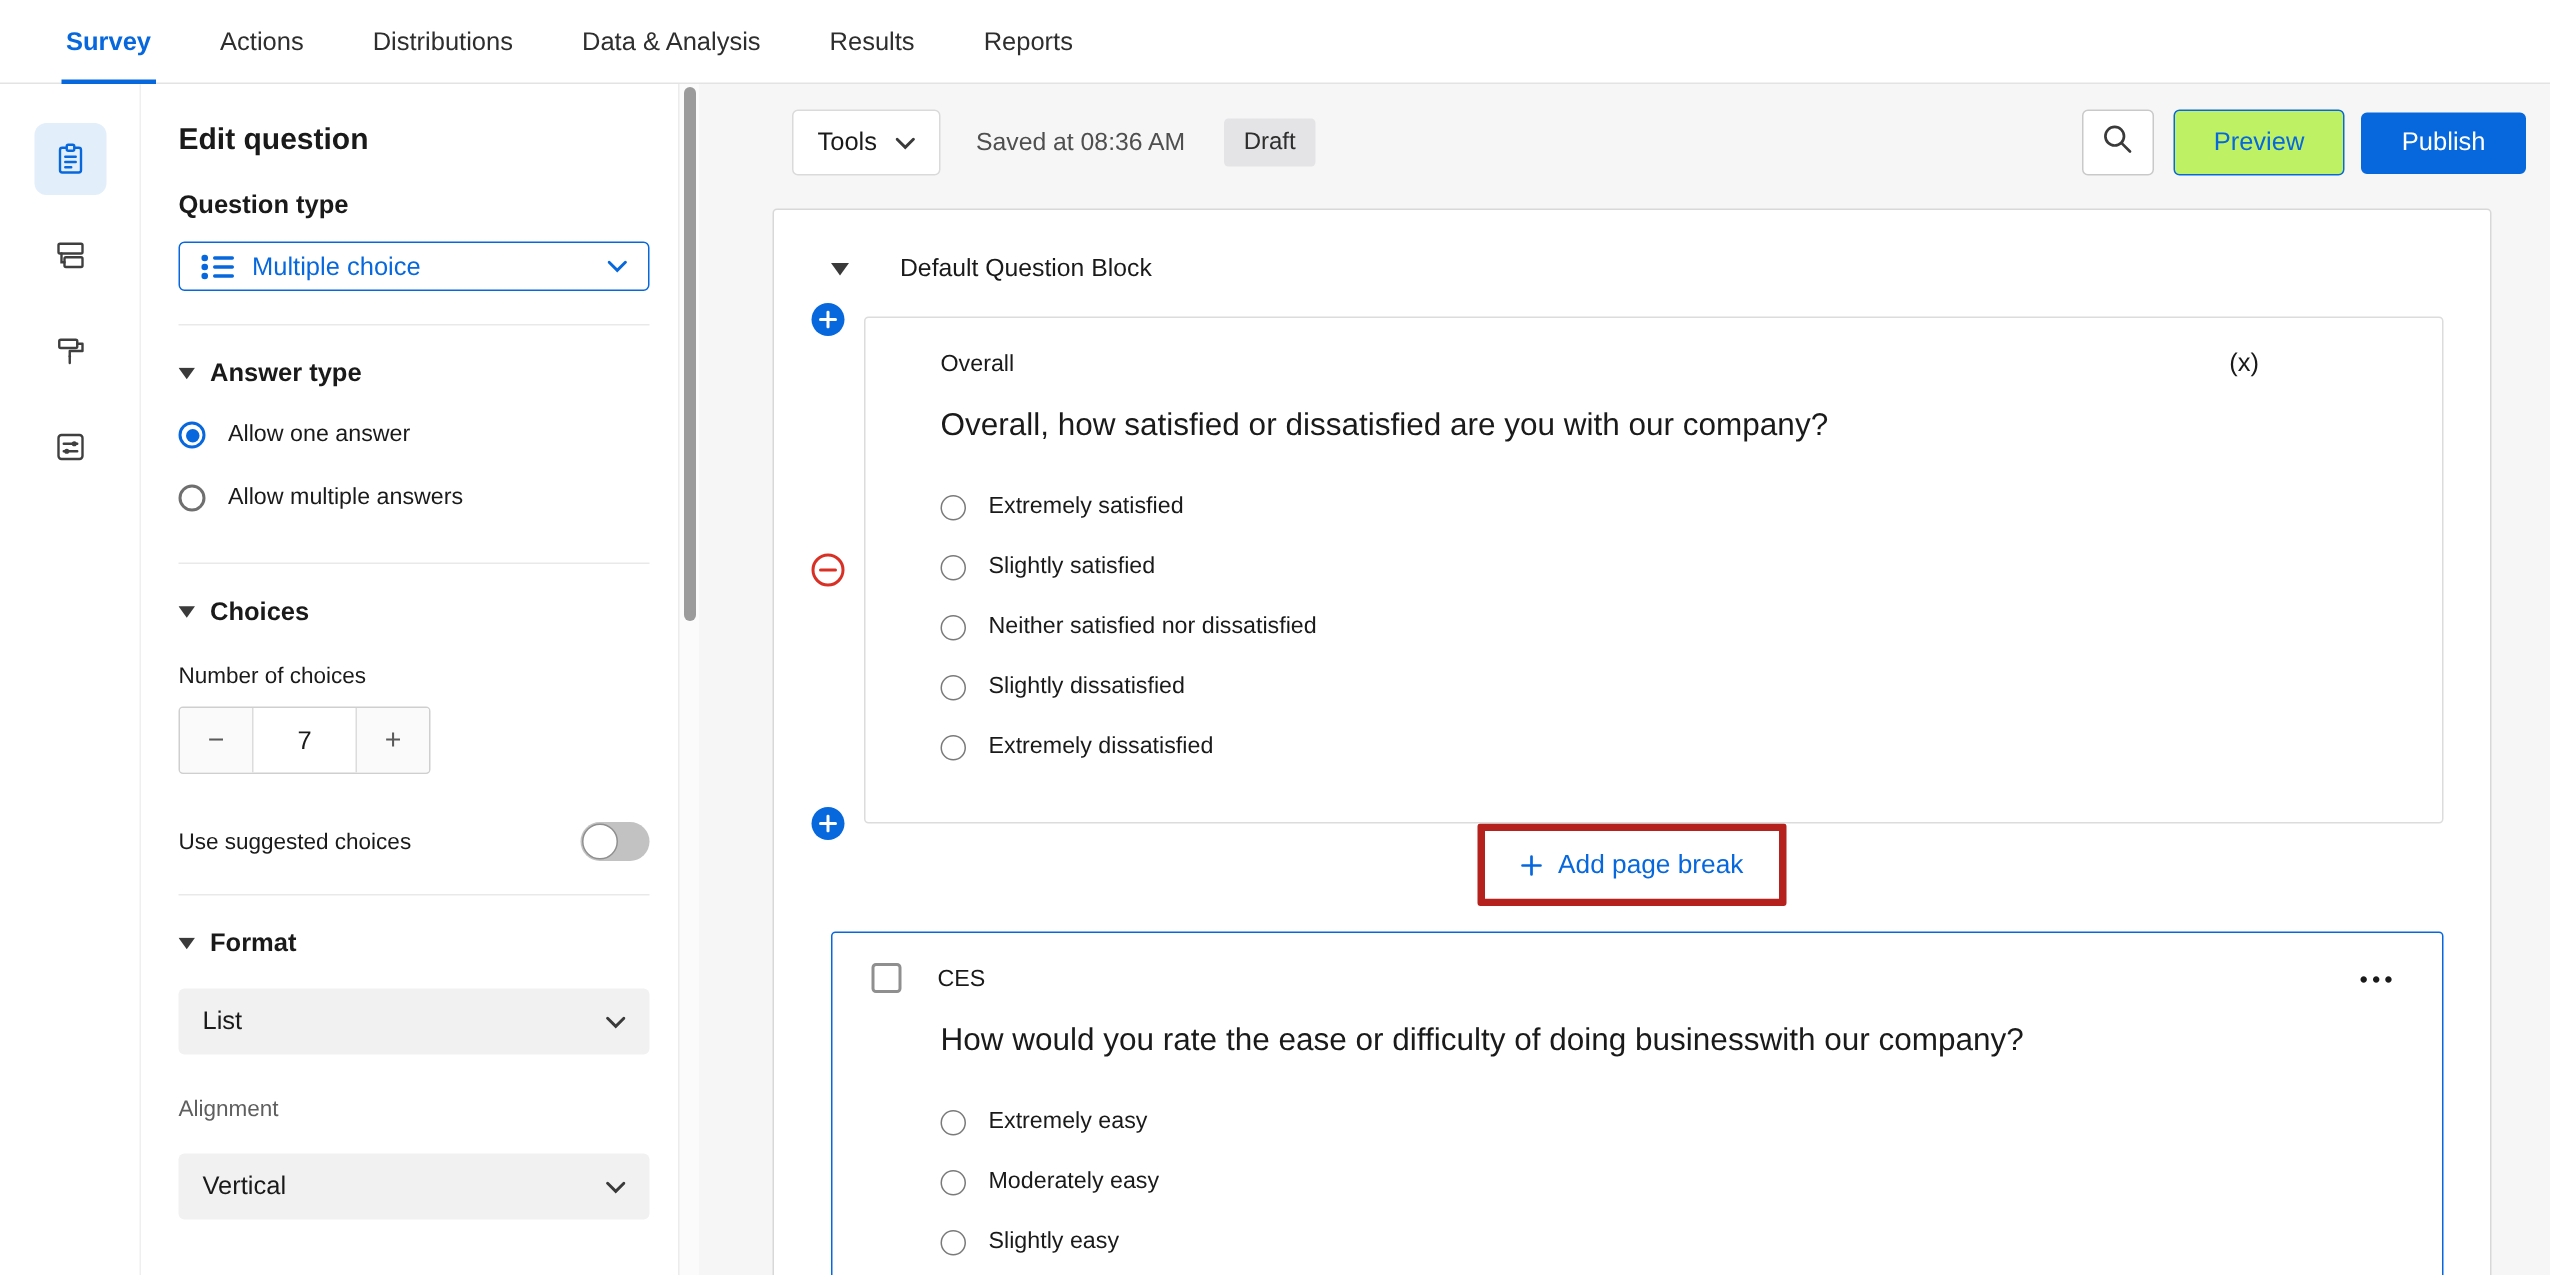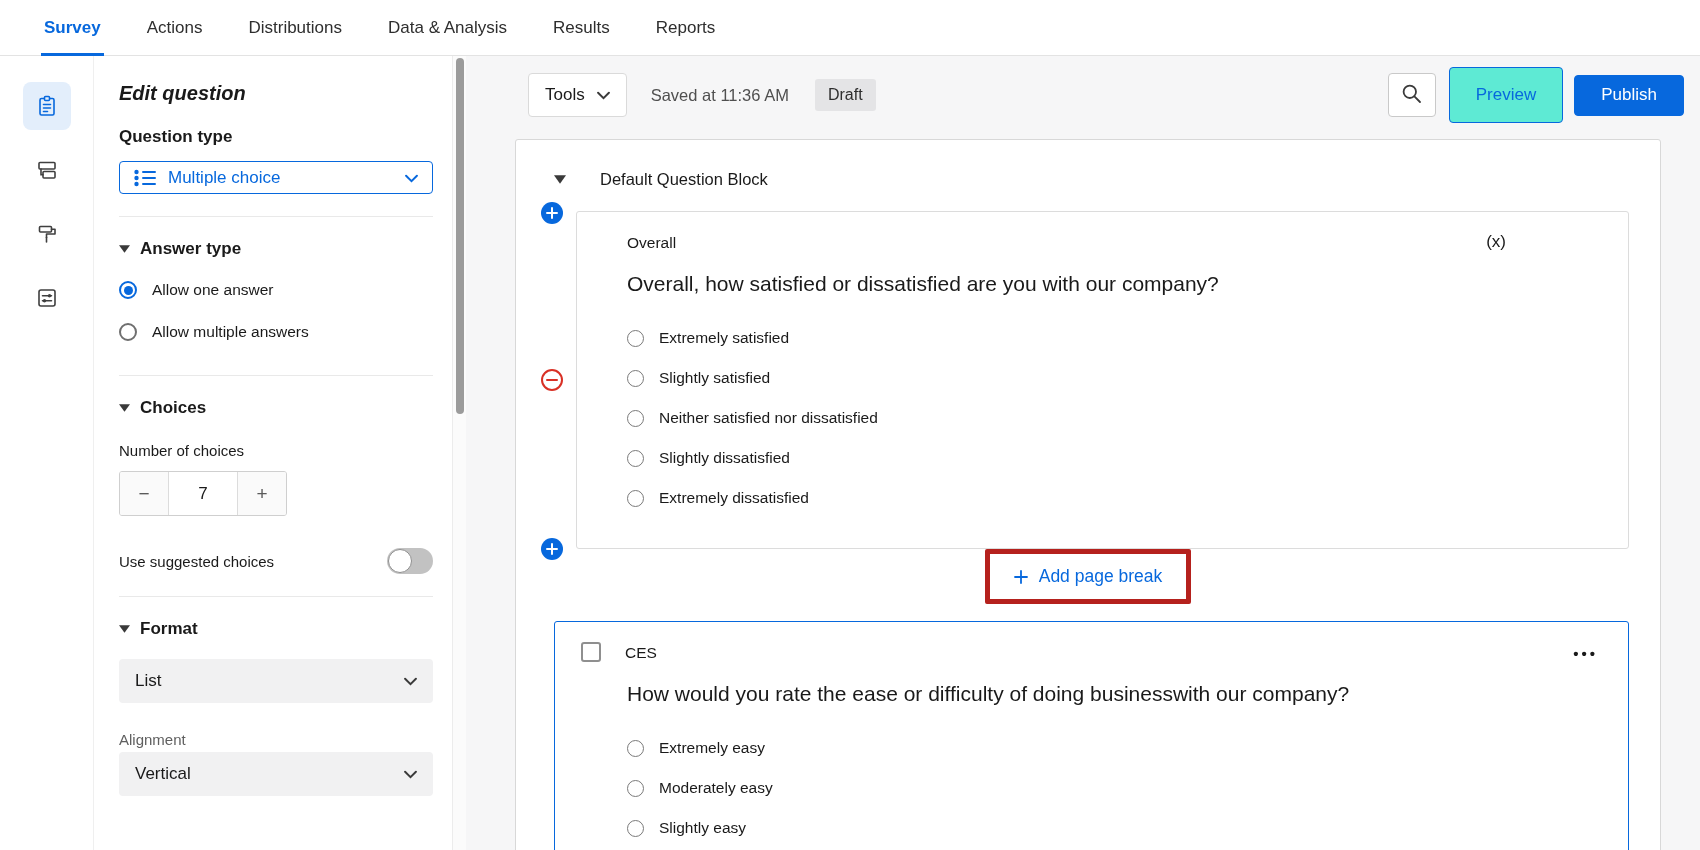--- a/index.html
+++ b/index.html
@@ -45,21 +45,21 @@
     display: flex; align-items: center; justify-content: center;
     color: #3f3f3f; cursor: pointer;
   }
   .strip-btn.active { background: #e3eefb; color: #0768dd; }
 
   
   .edit-panel {
     width: 358px; flex: 0 0 358px; background: #fff;
     padding: 26px 19px 0 25px; overflow: hidden;
   }
-  .panel-title { font-size: 20px; font-weight: 700; color: #1a1a1a; font-style: italic; }
+  .panel-title { font-size: 20px; font-weight: 700; color: #1a1a1a; }
   .sec { padding: 22px 0 22px 0; border-bottom: 1px solid #e9e9e9; }
   .sec.last { border-bottom: none; }
   .sec-label { font-size: 17px; font-weight: 700; margin-bottom: 14px; }
   .sec-head {
     display: flex; align-items: center; gap: 10px;
     font-size: 17px; font-weight: 700; color: #1a1a1a; cursor: pointer;
   }
   .tri { color: #3a3a3a; display: inline-flex; }
 
   .qtype-dd {
@@ -139,22 +139,22 @@
     margin-left: 26px; background: #e4e4e6; border-radius: 3px;
     padding: 7px 13px; font-size: 16px; color: #2e2e2e;
   }
   .tb-spacer { flex: 1; }
   .search-btn {
     width: 48px; height: 44px; background: #fff; border: 1px solid #c9c9c9;
     border-radius: 4px; display: flex; align-items: center; justify-content: center;
     color: #3a3a3a; cursor: pointer;
   }
   .preview-btn {
-    margin-left: 13px; height: 56px; padding: 0 26px;
-    background: #5eead4; border: 1px solid #0768dd; border-radius: 4px;
+    margin-left: 13px; height: 44px; padding: 0 26px;
+    background: #bef264; border: 1px solid #0768dd; border-radius: 4px;
     color: #0768dd; font-size: 17px; display: flex; align-items: center; cursor: pointer;
   }
   .publish-btn {
     margin-left: 11px; height: 41px; padding: 0 26px;
     background: #0768dd; border: 1px solid #0768dd; border-radius: 4px;
     color: #fff; font-size: 17px; display: flex; align-items: center; cursor: pointer;
   }
 
   
   .canvas-card {
@@ -341,21 +341,21 @@
       </div>
       <div class="gray-dd">
         <span>List</span>
         <span class="chev">
           <svg width="13" height="9" viewBox="0 0 12 8">
               <path d="M1 1.5 6 6.5 11 1.5" fill="none" stroke="currentColor" stroke-width="1.8" stroke-linecap="round"></path>
             </svg>
         </span>
       </div>
       <div class="field-label muted" style="margin-top:28px">Alignment</div>
-      <div class="gray-dd" style="margin-top:4px">
+      <div class="gray-dd" style="margin-top:21px">
         <span>Vertical</span>
         <span class="chev">
           <svg width="13" height="9" viewBox="0 0 12 8">
               <path d="M1 1.5 6 6.5 11 1.5" fill="none" stroke="currentColor" stroke-width="1.8" stroke-linecap="round"></path>
             </svg>
         </span>
       </div>
     </section>
   </aside>
 
@@ -367,21 +367,21 @@
 
     <div class="toolbar">
       <div class="tools-btn">
         <span>Tools</span>
         <span class="chev" style="color:#3a3a3a">
           <svg width="13" height="9" viewBox="0 0 12 8">
               <path d="M1 1.5 6 6.5 11 1.5" fill="none" stroke="currentColor" stroke-width="1.8" stroke-linecap="round"></path>
             </svg>
         </span>
       </div>
-      <span class="saved-text">Saved at 11:36 AM</span>
+      <span class="saved-text">Saved at 08:36 AM</span>
       <span class="draft-badge">Draft</span>
       <span class="tb-spacer"></span>
       <div class="search-btn">
         <span>
           <svg width="21" height="21" viewBox="0 0 21 21">
               <circle cx="8.8" cy="8.8" r="6.2" fill="none" stroke="currentColor" stroke-width="1.8"></circle>
               <path d="M13.4 13.4l5.6 5.6" stroke="currentColor" stroke-width="1.8" stroke-linecap="round"></path>
             </svg>
         </span>
       </div>

